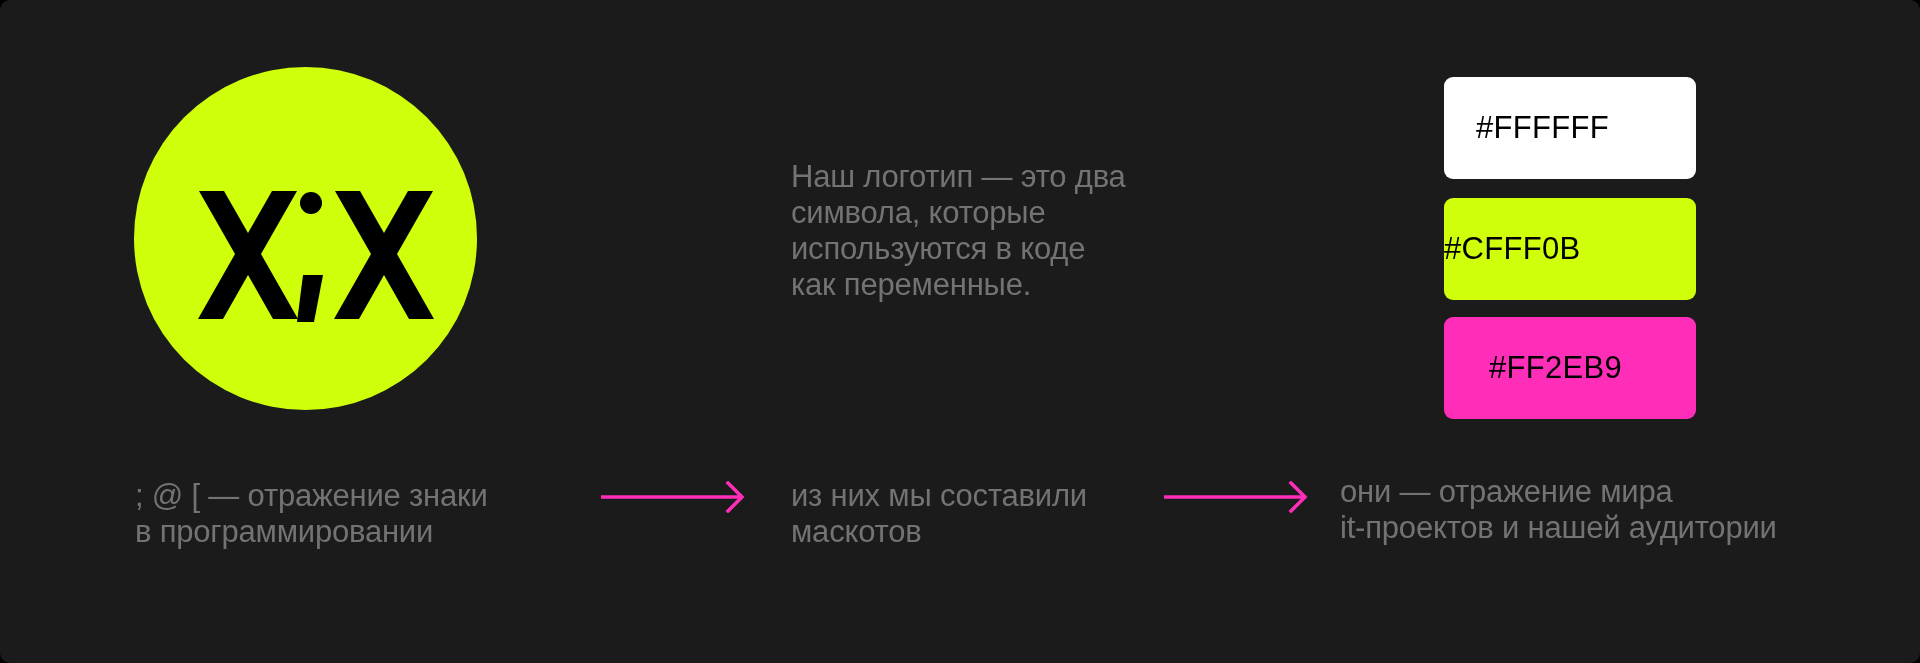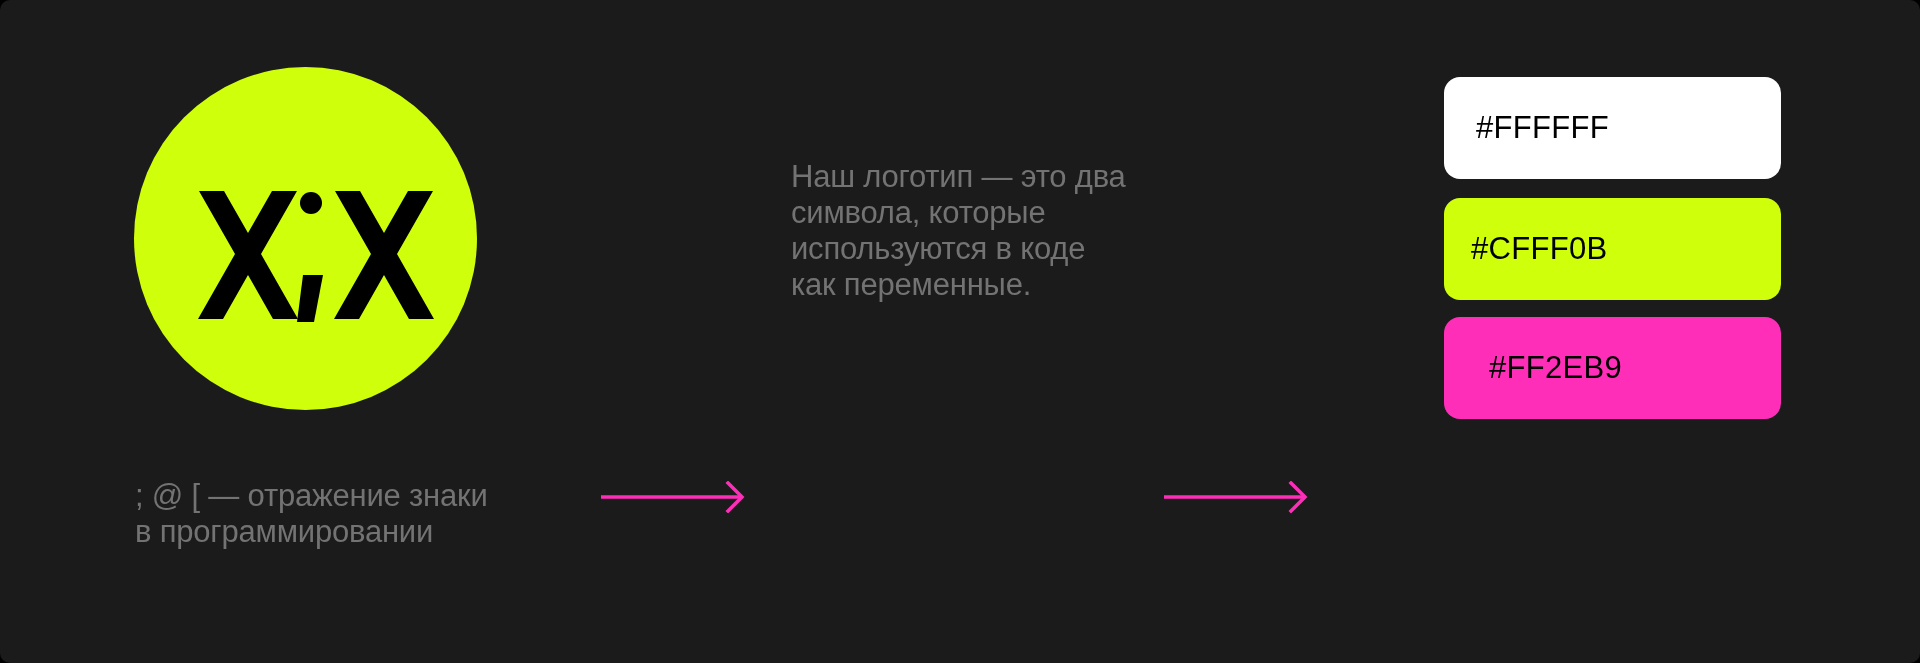--- a/index.html
+++ b/index.html
@@ -69,32 +69,32 @@
     .arrow {
       position: absolute;
       width: 146px;
       height: 32px;
     }
     .arrow-1 { left: 599px; top: 481px; }
     .arrow-2 { left: 1162px; top: 481px; }
     .swatch {
       position: absolute;
       left: 1444px;
-      width: 337px;
+      width: 252px;
       height: 102px;
-      border-radius: 16px;
+      border-radius: 9px;
       display: flex;
       align-items: center;
       box-sizing: border-box;
       color: #000000;
       font-size: 31px;
       letter-spacing: 0.3px;
     }
     .swatch-white { top: 77px; padding-left: 32px; }
-    .swatch-lime  { top: 198px; padding-left: 27px; }
+    .swatch-lime  { top: 198px; }
     .swatch-pink  { top: 317px; padding-left: 27px; }
   </style>
 </head>
 <body>
 
 <div class="panel">
 
   <div class="logo-circle">
     <svg class="logo-mark" viewBox="0 0 343 343">
 
@@ -124,20 +124,24 @@
   </div>
 
   <div class="text-block step-1">; @ [ — отражение знаки
 в программировании</div>
 
   <svg class="arrow arrow-1" viewBox="0 0 146 32">
     <line x1="2" y1="16" x2="142" y2="16" stroke="#ff2eb9" stroke-width="3.5" stroke-linecap="butt"></line>
     <polyline points="129,2 143,16 129,30" fill="none" stroke="#ff2eb9" stroke-width="3.5" stroke-linecap="square" stroke-linejoin="miter"></polyline>
   </svg>
 
+  <div class="text-block step-2">из них мы составили
+маскотов</div>
 
   <svg class="arrow arrow-2" viewBox="0 0 146 32">
     <line x1="2" y1="16" x2="142" y2="16" stroke="#ff2eb9" stroke-width="3.5" stroke-linecap="butt"></line>
     <polyline points="129,2 143,16 129,30" fill="none" stroke="#ff2eb9" stroke-width="3.5" stroke-linecap="square" stroke-linejoin="miter"></polyline>
   </svg>
 
+  <div class="text-block step-3">они — отражение мира
+it-проектов и нашей аудитории</div>
 
 </div>
 
 </body></html>

